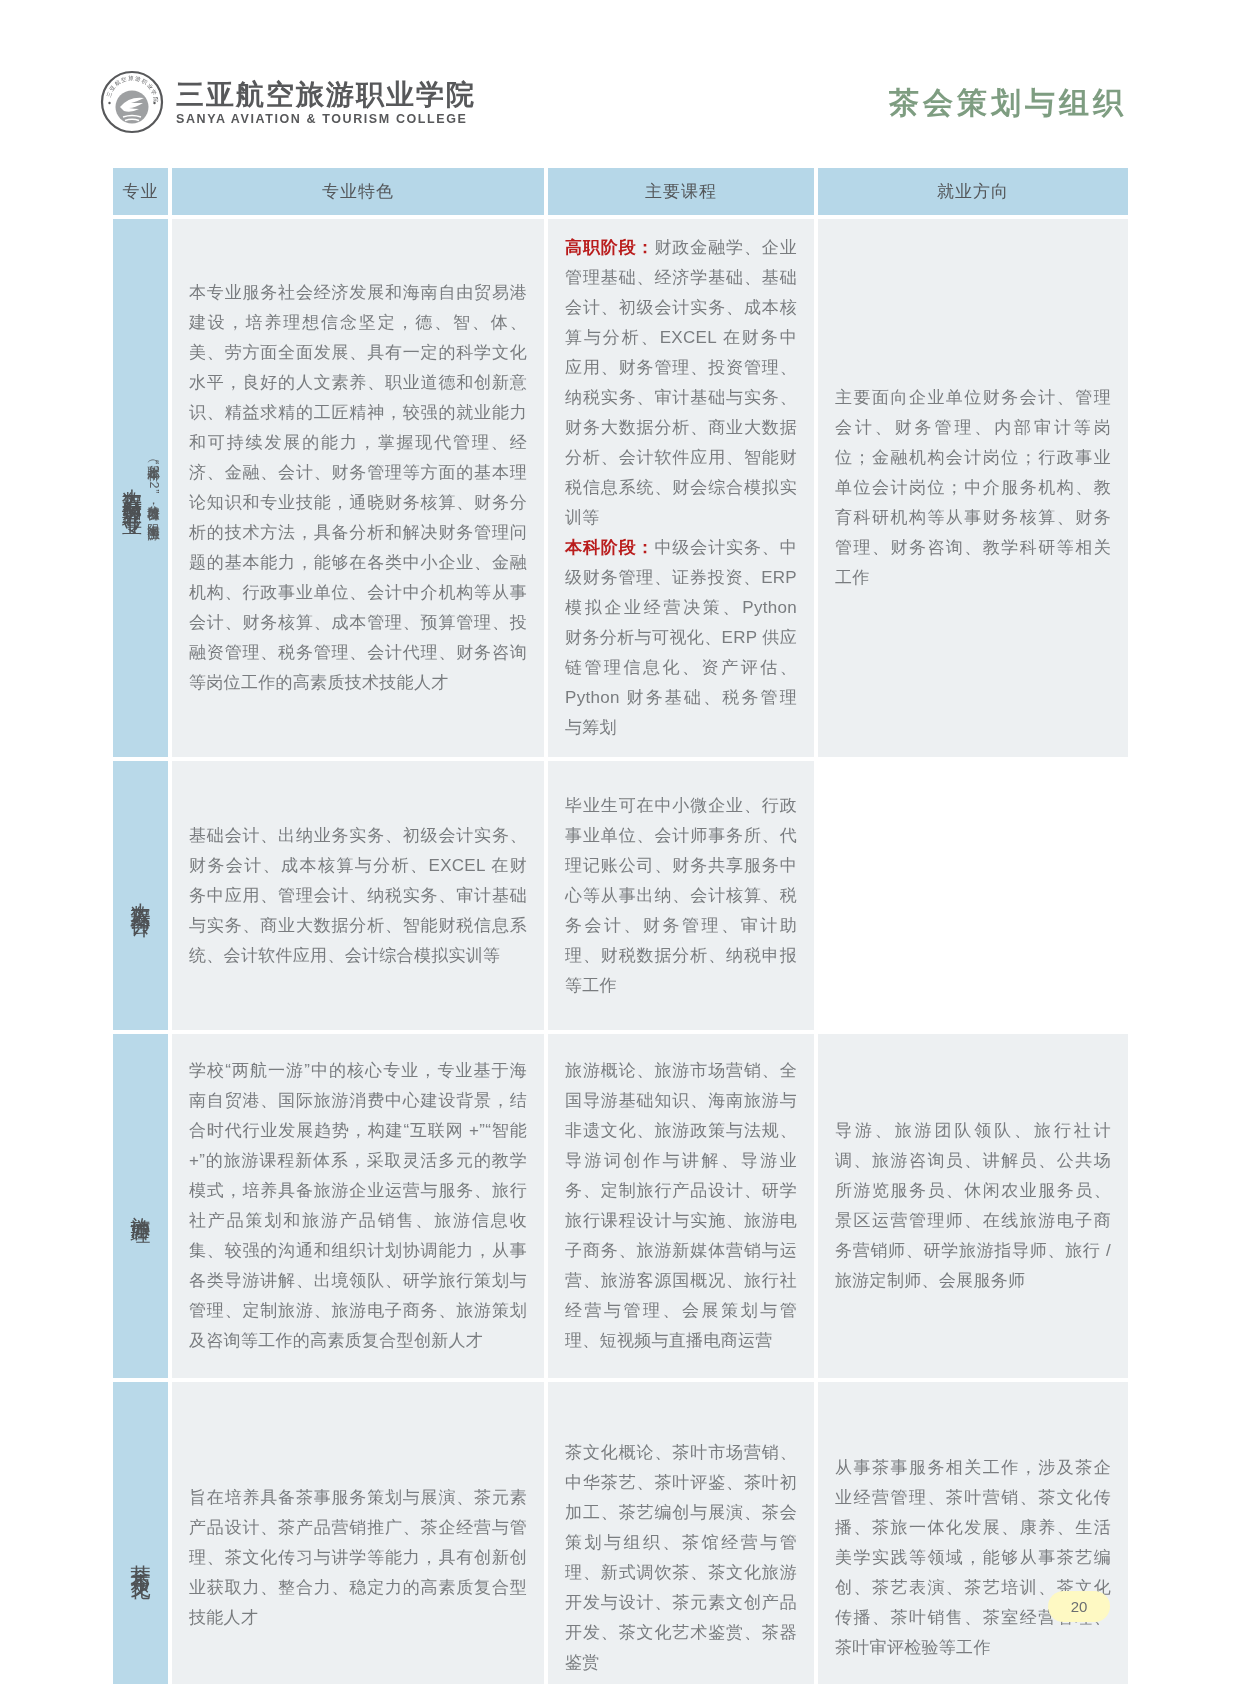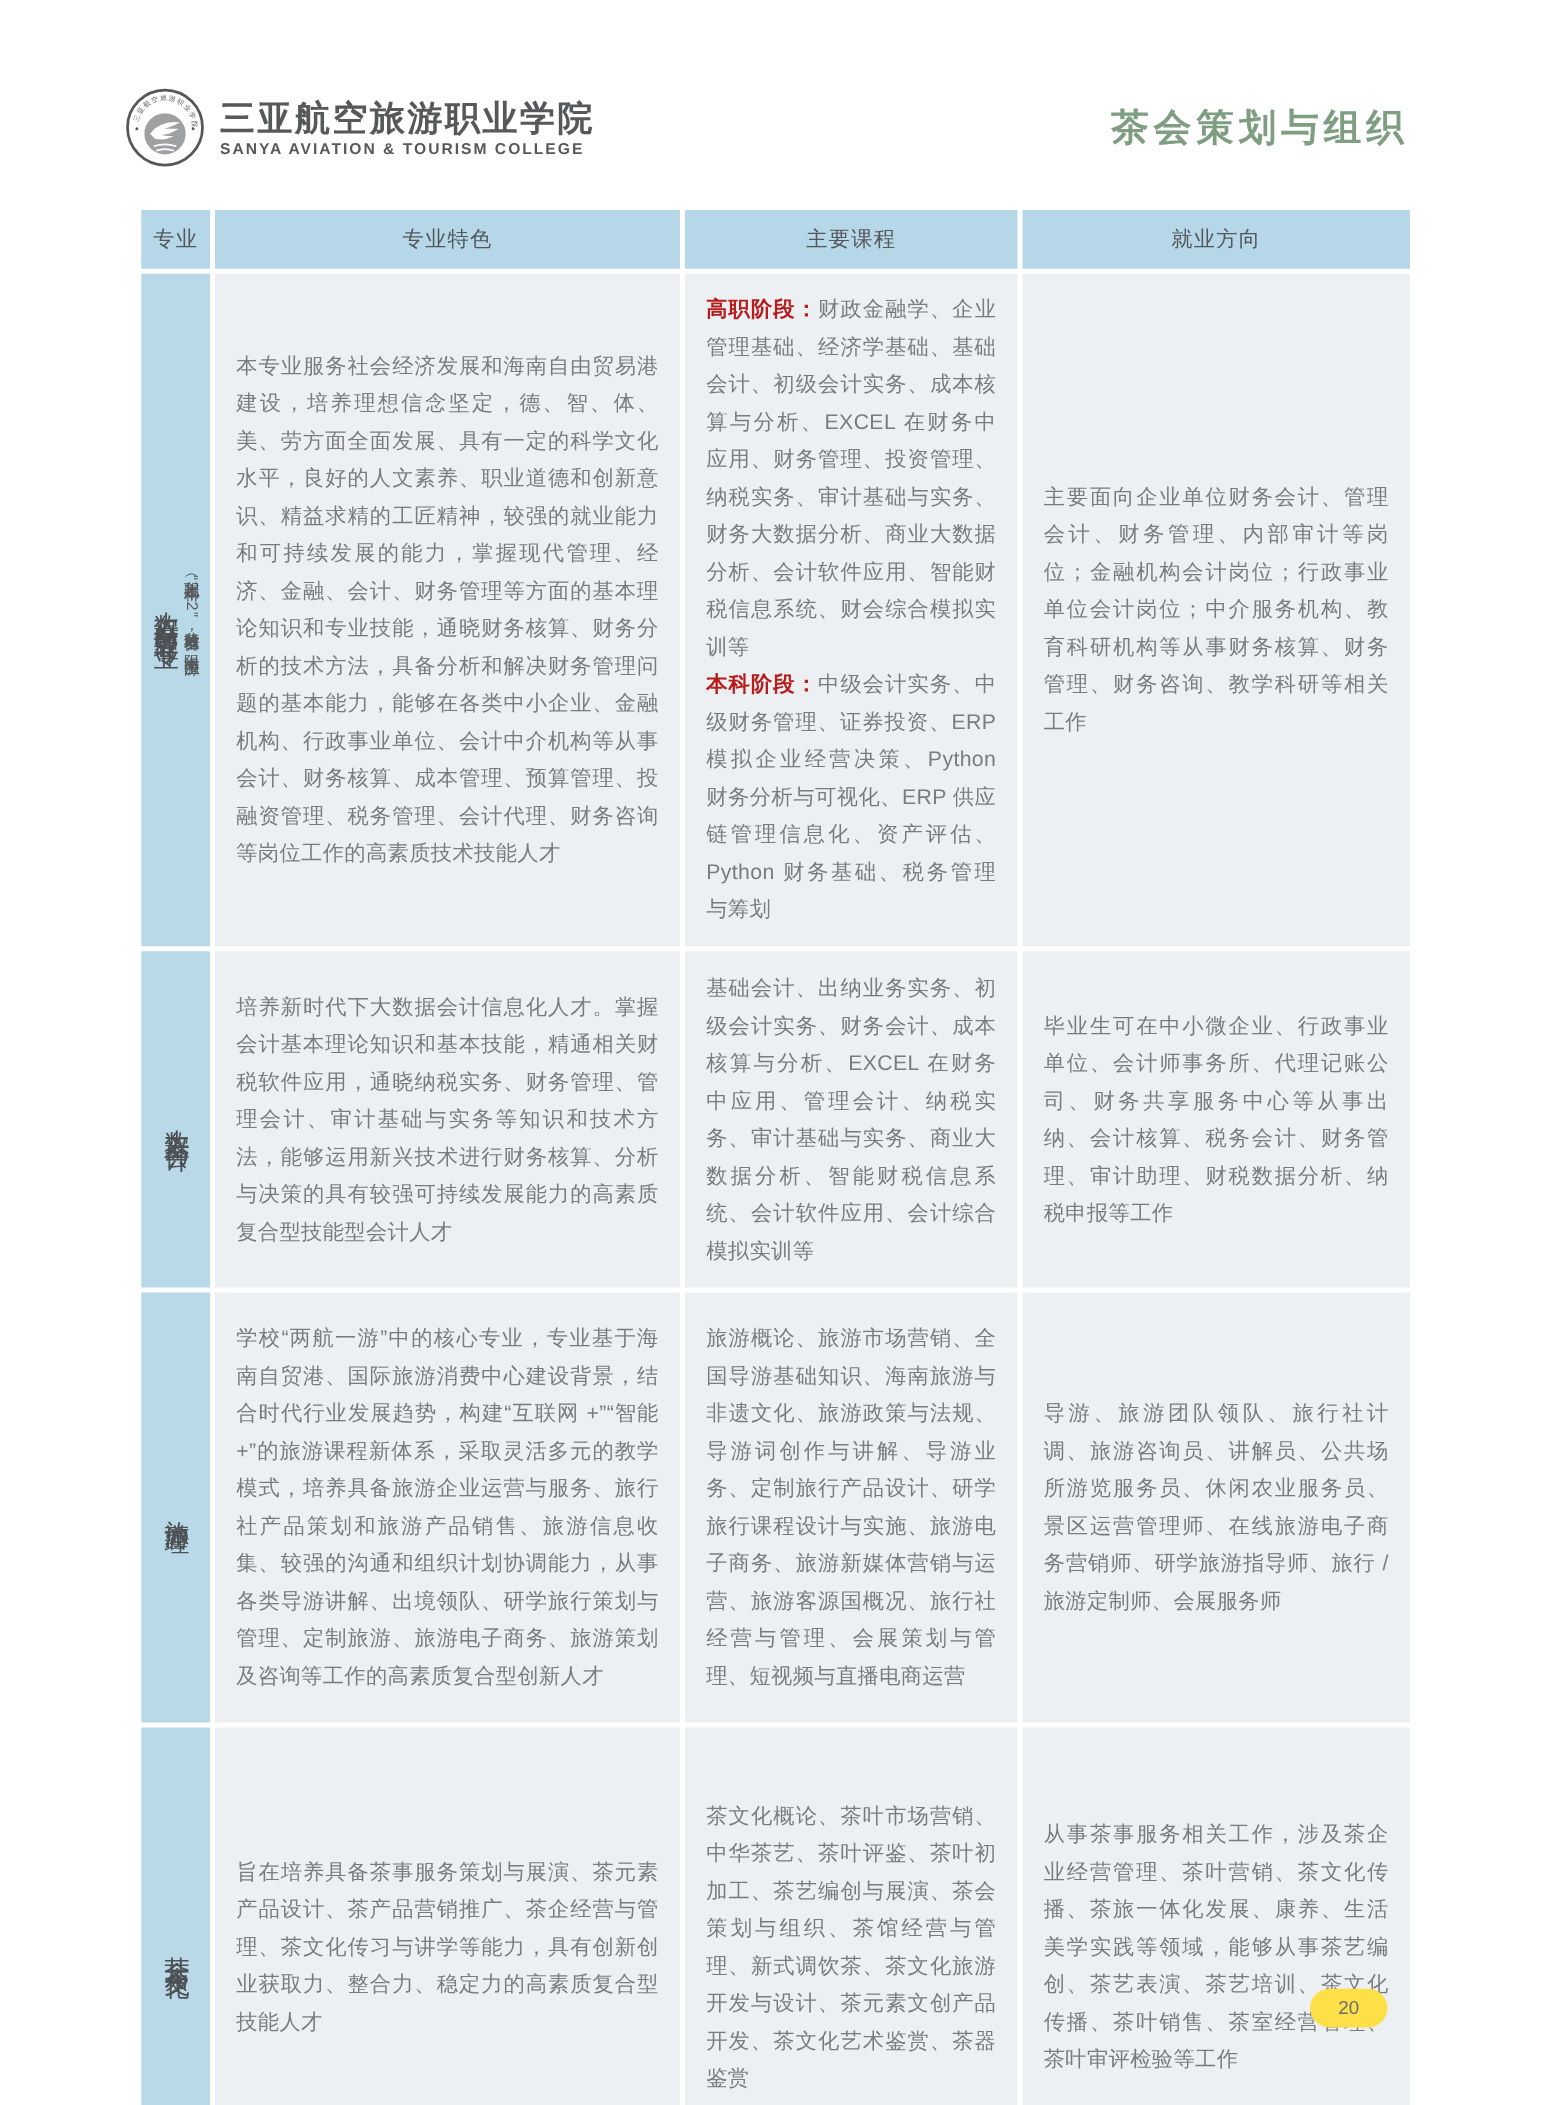--- a/index.html
+++ b/index.html
@@ -46,21 +46,21 @@
   }
   .txt b{color:#b91c1c;font-weight:bold;}
   
   .trow.r0 .cell{min-height:420px;}
   .trow.r1 .cell{min-height:241px;}
   .trow.r2 .cell{min-height:316px;}
   .trow.r3 .cell{min-height:323px;}
   
   .page-pill{
     position:absolute;left:1048px;top:1591px;width:62px;height:31px;border-radius:16px;
-    background:#fde047;display:flex;align-items:center;justify-content:center;
+    background:#fef9c3;display:flex;align-items:center;justify-content:center;
     font-size:15px;color:#6b6e71;
   }
 </style>
 </head>
 <body>
 
 <div class="page-header">
   <div class="logo-wrap">
     <svg class="emblem" viewBox="0 0 64 64">
       <circle cx="32" cy="32" r="30" fill="#ffffff" stroke="#57585a" stroke-width="2.2"></circle>
@@ -115,23 +115,20 @@
   </div>
 
   <div class="trow r1">
     <div class="cell cell-major">
       <div class="major-vert">
         <span class="major-name">大数据与会计</span>
 
       </div>
     </div>
     <div class="cell cell-text">
-      <div class="txt">培养新时代下大数据会计信息化人才。掌握会计基本理论知识和基本技能，精通相关财税软件应用，通晓纳税实务、财务管理、管理会计、审计基础与实务等知识和技术方法，能够运用新兴技术进行财务核算、分析与决策的具有较强可持续发展能力的高素质复合型技能型会计人才</div>
-    </div>
-    <div class="cell cell-text">
       <div class="txt">
             <div class="seg">基础会计、出纳业务实务、初级会计实务、财务会计、成本核算与分析、EXCEL 在财务中应用、管理会计、纳税实务、审计基础与实务、商业大数据分析、智能财税信息系统、会计软件应用、会计综合模拟实训等</div>
           </div>
     </div>
     <div class="cell cell-text">
       <div class="txt">毕业生可在中小微企业、行政事业单位、会计师事务所、代理记账公司、财务共享服务中心等从事出纳、会计核算、税务会计、财务管理、审计助理、财税数据分析、纳税申报等工作</div>
     </div>
   </div>
 
   <div class="trow r2">

